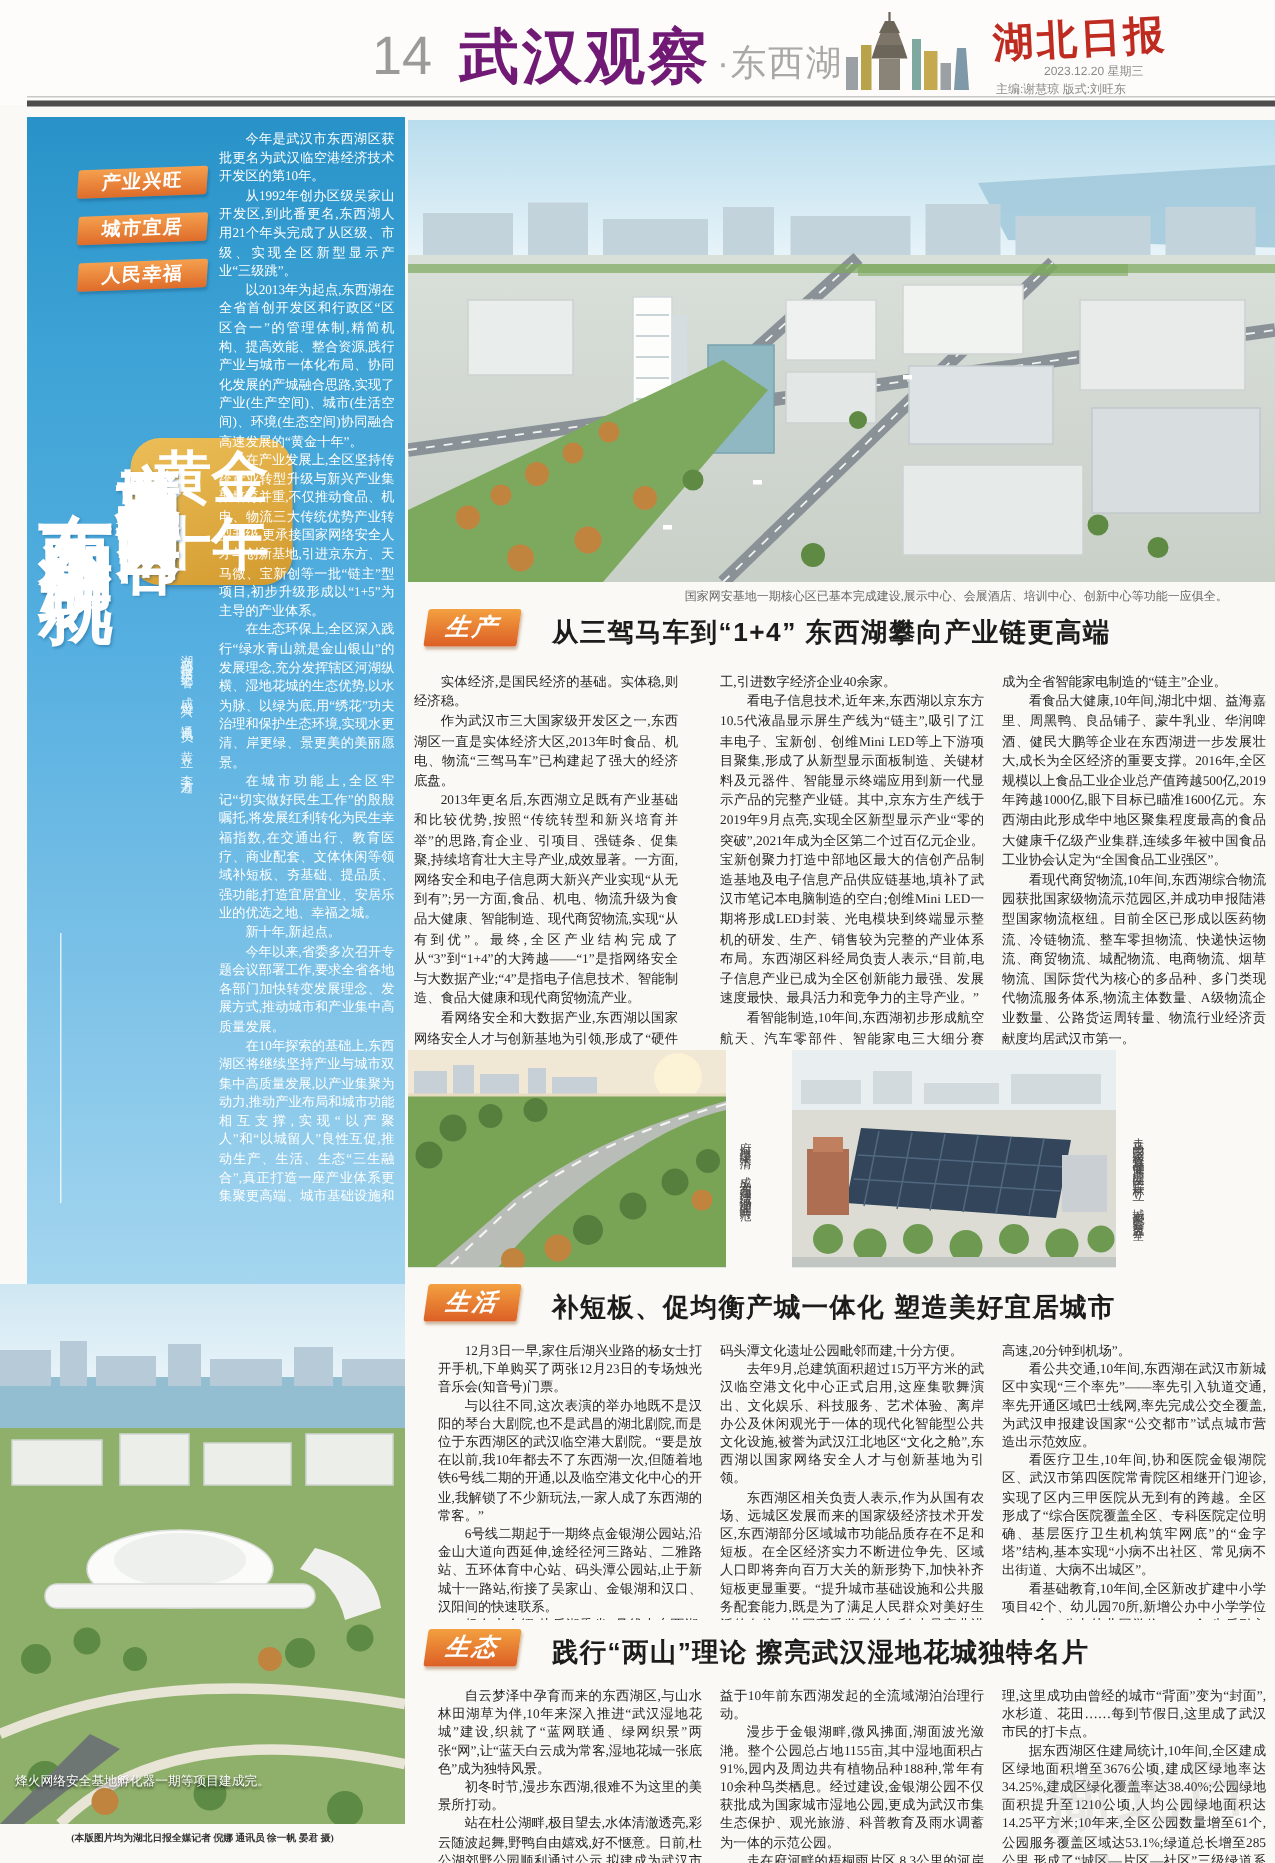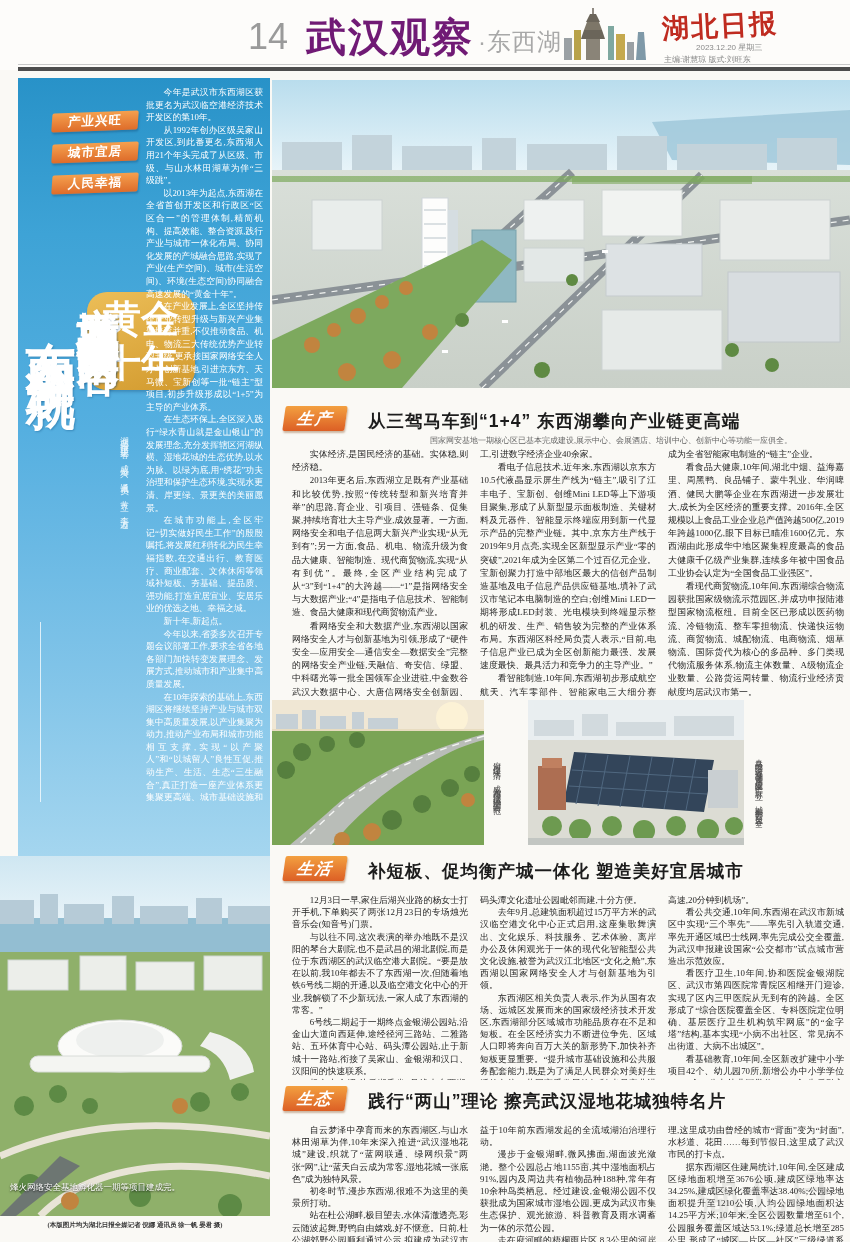--- a/index.html
+++ b/index.html
@@ -38,21 +38,21 @@
   .vhead-main{left:18px;top:300px;height:310px;font-size:50px;letter-spacing:10px;}
   .vbyline{position:absolute;left:119px;top:430px;height:250px;writing-mode:vertical-rl;
            text-orientation:upright;font-size:8.5px;letter-spacing:2px;color:#eaf6fc;}
   .vline{position:absolute;left:40px;top:622px;width:1px;height:180px;background:rgba(255,255,255,.75);}
   .intro{position:absolute;left:146px;top:86px;width:117px;height:716px;overflow:hidden;
          font-size:8.8px;line-height:12.6px;text-align:justify;color:#ffffff;}
   .intro p{margin:0;text-indent:2em;}
   
   .photo{position:absolute;overflow:hidden;background:#dde5e8;}
   .photo svg{display:block;}
-  .topcap{position:absolute;left:430px;top:392px;width:415px;font-size:8px;color:#666;text-align:left;margin-top:43px;}
+  .topcap{position:absolute;left:430px;top:392px;width:415px;font-size:8px;color:#666;text-align:center;}
   .vcap{position:absolute;writing-mode:vertical-rl;text-orientation:upright;font-size:8px;
         color:#4a4a4a;letter-spacing:2px;line-height:13px;}
   .botcap{position:absolute;left:10px;top:1182px;width:250px;color:#fff;font-size:8.5px;
           text-shadow:0 1px 2px rgba(0,0,0,.8);}
   .credit{position:absolute;left:2px;top:1221px;width:266px;text-align:center;font-size:6.5px;
           color:#333;white-space:nowrap;font-weight:700;}
   
   .sec-tag{position:absolute;width:62px;height:25px;line-height:25px;text-align:center;color:#fff;
            font-style:italic;font-weight:900;font-size:16px;font-family:"Liberation Sans",sans-serif;
            background:linear-gradient(180deg,#f3a040,#dc5f25);transform:skewX(-8deg);
@@ -106,21 +106,21 @@
   </div>
   <div class="badge" style="left:70px;top:292px;position:absolute">
     <div class="badge-chars">黄金十年</div>
   </div>
   <div class="vhead vhead-sub">产城人融合共生的『中国网谷』</div>
   <div class="vhead vhead-main">东西湖筑就</div>
   <div class="vbyline">湖北日报全媒记者 成熔兴  通讯员 黄立 李方遒</div>
   <div class="vline"></div>
   <div class="intro">
       <p>今年是武汉市东西湖区获批更名为武汉临空港经济技术开发区的第10年。</p>
-      <p>从1992年创办区级吴家山开发区,到此番更名,东西湖人用21个年头完成了从区级、市级、与山水林田湖草为伴“三级跳”。</p>
+      <p>从1992年创办区级吴家山开发区,到此番更名,东西湖人用21个年头完成了从区级、市级、实现全区新型显示产业“三级跳”。</p>
       <p>以2013年为起点,东西湖在全省首创开发区和行政区“区区合一”的管理体制,精简机构、提高效能、整合资源,践行产业与城市一体化布局、协同化发展的产城融合思路,实现了产业(生产空间)、城市(生活空间)、环境(生态空间)协同融合高速发展的“黄金十年”。</p>
       <p>在产业发展上,全区坚持传统产业转型升级与新兴产业集聚培育并重,不仅推动食品、机电、物流三大传统优势产业转型升级,更承接国家网络安全人才与创新基地,引进京东方、天马微、宝新创等一批“链主”型项目,初步升级形成以“1+5”为主导的产业体系。</p>
       <p>在生态环保上,全区深入践行“绿水青山就是金山银山”的发展理念,充分发挥辖区河湖纵横、湿地花城的生态优势,以水为脉、以绿为底,用“绣花”功夫治理和保护生态环境,实现水更清、岸更绿、景更美的美丽愿景。</p>
       <p>在城市功能上,全区牢记“切实做好民生工作”的殷殷嘱托,将发展红利转化为民生幸福指数,在交通出行、教育医疗、商业配套、文体休闲等领域补短板、夯基础、提品质、强功能,打造宜居宜业、安居乐业的优选之地、幸福之城。</p>
       <p>新十年,新起点。</p>
       <p>今年以来,省委多次召开专题会议部署工作,要求全省各地各部门加快转变发展理念、发展方式,推动城市和产业集中高质量发展。</p>
       <p>在10年探索的基础上,东西湖区将继续坚持产业与城市双集中高质量发展,以产业集聚为动力,推动产业布局和城市功能相互支撑,实现“以产聚人”和“以城留人”良性互促,推动生产、生活、生态“三生融合”,真正打造一座产业体系更集聚更高端、城市基础设施和服务功能更完善的“中国网谷”。</p>
     </div>
 
   <div class="photo" style="left:272px;top:80px;width:578px;height:308px">
@@ -206,22 +206,23 @@
           <rect x="170" y="270" width="6" height="3"></rect>
           <rect x="230" y="240" width="6" height="3"></rect>
           <rect x="330" y="170" width="6" height="3"></rect>
         </g>
     </svg>
   </div>
   <div class="topcap">国家网安基地一期核心区已基本完成建设,展示中心、会展酒店、培训中心、创新中心等功能一应俱全。</div>
 
   <div class="sec-tag" style="left:284px;top:406px">生产</div>
   <div class="sec-head" style="left:368px;top:409px">从三驾马车到“1+4”  东西湖攀向产业链更高端</div>
-  <div class="col" style="left:292px;top:448px;height:250px">
+  <div class="col" style="left:276px;top:448px;height:250px">
       <p>实体经济,是国民经济的基础。实体稳,则经济稳。</p>
+      <p>作为武汉市三大国家级开发区之一,东西湖区一直是实体经济大区,2013年时食品、机电、物流“三驾马车”已构建起了强大的经济底盘。</p>
       <p>2013年更名后,东西湖立足既有产业基础和比较优势,按照“传统转型和新兴培育并举”的思路,育企业、引项目、强链条、促集聚,持续培育壮大主导产业,成效显著。一方面,网络安全和电子信息两大新兴产业实现“从无到有”;另一方面,食品、机电、物流升级为食品大健康、智能制造、现代商贸物流,实现“从有到优”。最终,全区产业结构完成了从“3”到“1+4”的大跨越——“1”是指网络安全与大数据产业;“4”是指电子信息技术、智能制造、食品大健康和现代商贸物流产业。</p>
       <p>看网络安全和大数据产业,东西湖以国家网络安全人才与创新基地为引领,形成了“硬件安全—应用安全—通信安全—数据安全”完整的网络安全产业链,天融信、奇安信、绿盟、中科曙光等一批全国领军企业进驻,中金数谷武汉大数据中心、大唐信网络安全创新园、山石网科网安产品研发销售中心、航天科工二院网信公司等50余个项目投入运营,数字认证武汉研发运营中心、湖马数智天地一期、烽火网络安全基地孵化器一期等项目建成完</p>
     </div>
   <div class="col" style="left:480px;top:448px;height:250px">
       <p class="noindent">工,引进数字经济企业40余家。</p>
       <p>看电子信息技术,近年来,东西湖以京东方10.5代液晶显示屏生产线为“链主”,吸引了江丰电子、宝新创、创维Mini LED等上下游项目聚集,形成了从新型显示面板制造、关键材料及元器件、智能显示终端应用到新一代显示产品的完整产业链。其中,京东方生产线于2019年9月点亮,实现全区新型显示产业“零的突破”,2021年成为全区第二个过百亿元企业。宝新创聚力打造中部地区最大的信创产品制造基地及电子信息产品供应链基地,填补了武汉市笔记本电脑制造的空白;创维Mini LED一期将形成LED封装、光电模块到终端显示整机的研发、生产、销售较为完整的产业体系布局。东西湖区科经局负责人表示,“目前,电子信息产业已成为全区创新能力最强、发展速度最快、最具活力和竞争力的主导产业。”</p>
       <p>看智能制造,10年间,东西湖初步形成航空航天、汽车零部件、智能家电三大细分赛道。其中,中国航天三江集团、凌云科技集团、武汉航达等一批航空航天企业总部扎根于此,实力超群;爱电电控获得工信部“产业基础再造和制造业高质量发展”专项支持,引领国产汽车品牌加快突破制动系统、转向系统、安全系统等技术壁垒,核心竞争力不断增强;TCL空调智能制造示范基地2022年建成,正</p>
     </div>
   <div class="col" style="left:668px;top:448px;height:250px">
       <p class="noindent">成为全省智能家电制造的“链主”企业。</p>

